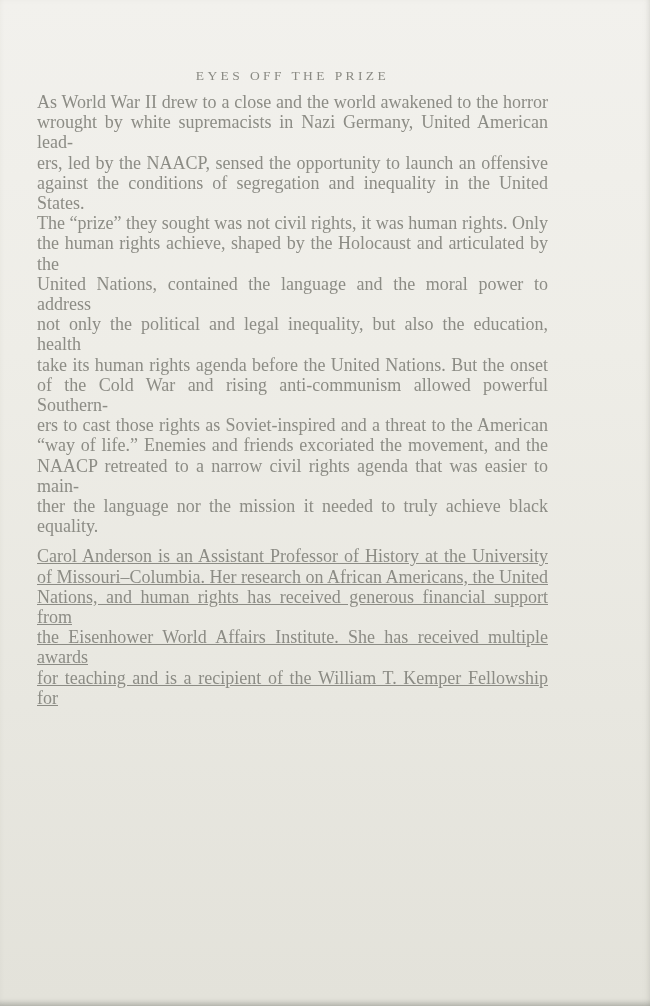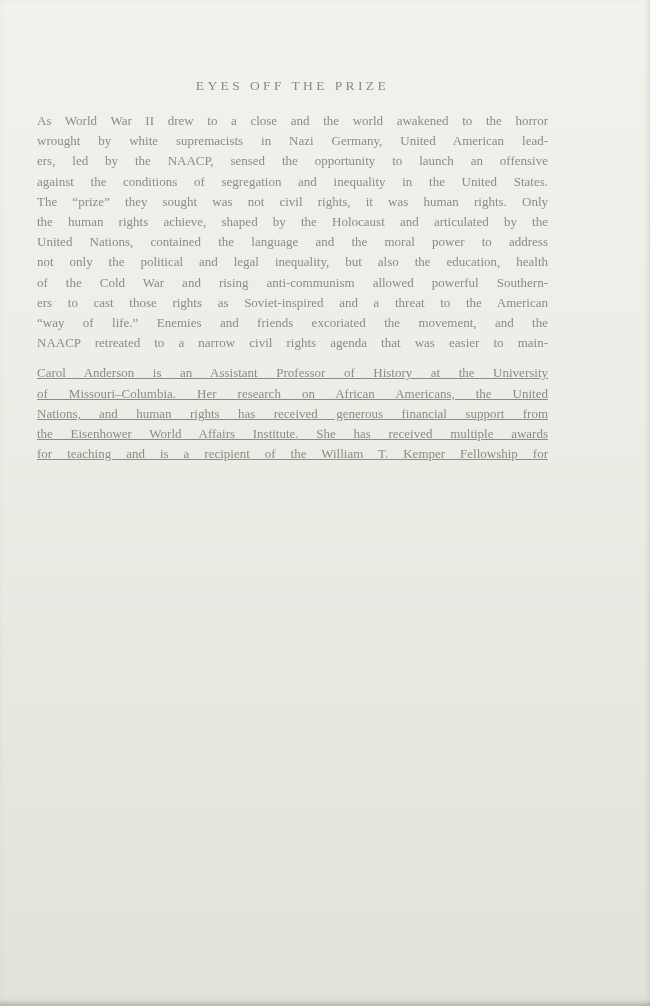--- a/index.html
+++ b/index.html
@@ -22,37 +22,37 @@
       var(--paper-upper-mid) 35%,
       var(--paper-lower-mid) 70%,
       var(--paper-bottom) 99.3%,
       var(--bottom-edge) 100%
     );
     box-shadow: inset -4px 0 9px -6px rgba(120,120,110,0.35),
                 inset 0 -5px 8px -6px rgba(110,110,100,0.45);
   }
   .book-title {
     position: absolute;
-    top: 76px;
+    top: 66px;
     left: 37px;
     width: 511px;
     height: 20px;
     line-height: 20px;
     text-align: center;
     font-size: 13.5px;
     letter-spacing: 3.4px;
     color: var(--title-color);
   }
   .body-text {
     position: absolute;
-    top: 111px;
+    top: 92px;
     left: 37px;
     width: 511px;
     color: var(--text-color);
-    font-size: 13px;
+    font-size: 18px;
     line-height: 20.2px;
   }
   .paragraph {
     margin: 0;
   }
   .paragraph + .paragraph {
     margin-top: 10px;
     text-decoration: underline;
   }
   .line {
@@ -72,24 +72,26 @@
   <div class="body-text">
       <div class="paragraph">
         <div class="line">As World War II drew to a close and the world awakened to the horror</div>
         <div class="line">wrought by white supremacists in Nazi Germany, United American lead-</div>
         <div class="line">ers, led by the NAACP, sensed the opportunity to launch an offensive</div>
         <div class="line">against the conditions of segregation and inequality in the United States.</div>
         <div class="line">The “prize” they sought was not civil rights, it was human rights. Only</div>
         <div class="line">the human rights achieve, shaped by the Holocaust and articulated by the</div>
         <div class="line">United Nations, contained the language and the moral power to address</div>
         <div class="line">not only the political and legal inequality, but also the education, health</div>
+        <div class="line">take its human rights agenda before the United Nations. But the onset</div>
         <div class="line">of the Cold War and rising anti-communism allowed powerful Southern-</div>
         <div class="line">ers to cast those rights as Soviet-inspired and a threat to the American</div>
         <div class="line">“way of life.” Enemies and friends excoriated the movement, and the</div>
         <div class="line">NAACP retreated to a narrow civil rights agenda that was easier to main-</div>
+        <div class="line last">ther the language nor the mission it needed to truly achieve black equality.</div>
       </div>
       <div class="paragraph">
         <div class="line">Carol Anderson is an Assistant Professor of History at the University</div>
         <div class="line">of Missouri–Columbia. Her research on African Americans, the United</div>
         <div class="line">Nations, and human rights has received generous financial support from</div>
         <div class="line">the Eisenhower World Affairs Institute. She has received multiple awards</div>
         <div class="line">for teaching and is a recipient of the William T. Kemper Fellowship for</div>
       </div>
     </div>
 </div>

